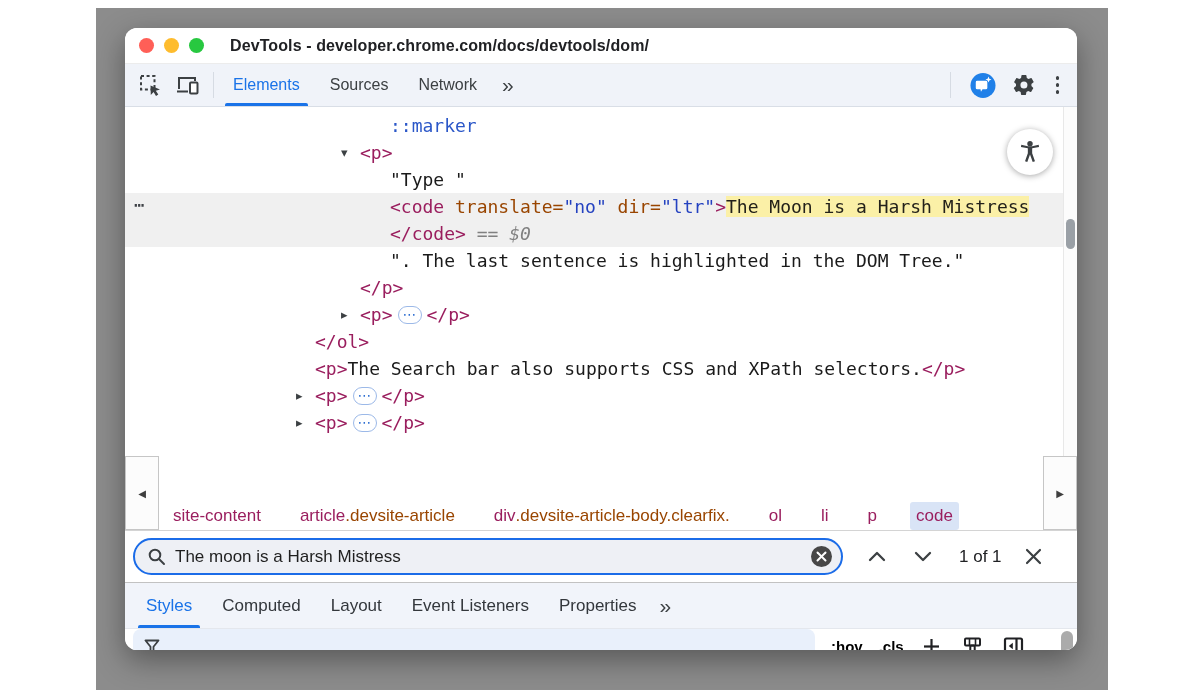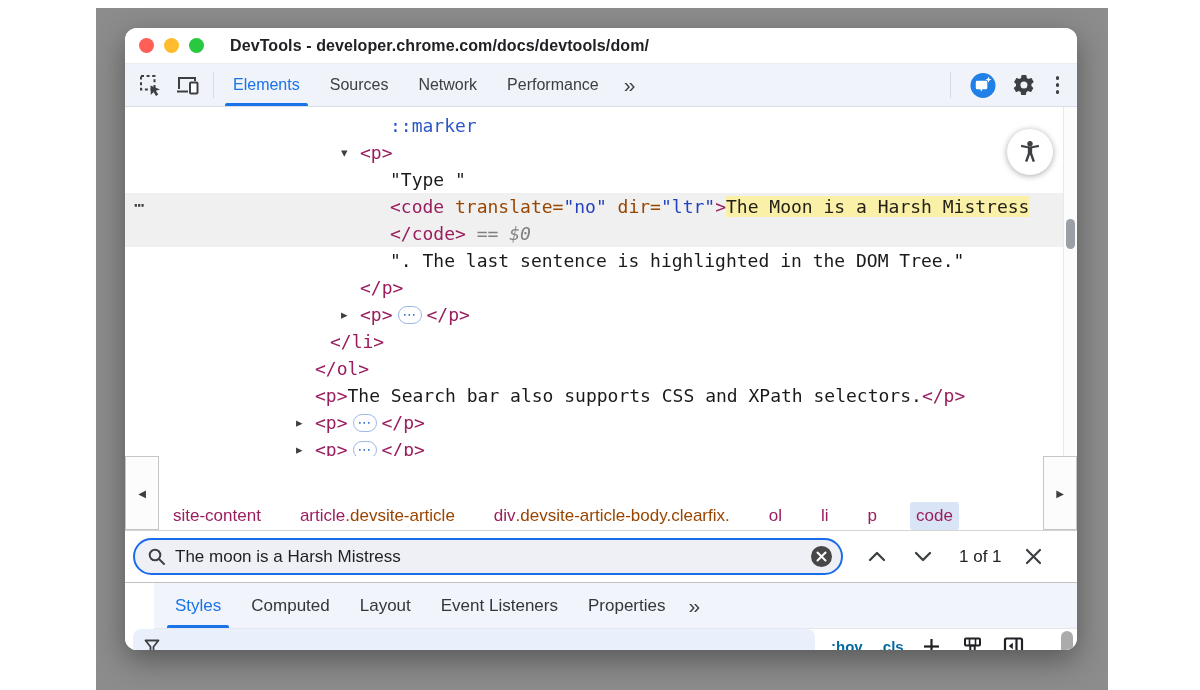--- a/index.html
+++ b/index.html
@@ -74,33 +74,33 @@
   .search-input { flex:1; border:none; outline:none; background:transparent; font-size:17px; color:#1f1f1f;
                   font-family:"Liberation Sans",sans-serif; margin-left:9px; }
   .clear-btn { width:21px; height:21px; border-radius:50%; background:#474747;
                display:flex; align-items:center; justify-content:center; flex:0 0 21px; }
   .srch-btn { display:flex; align-items:center; justify-content:center; width:28px; height:28px; }
   .up-btn { margin-left:20px; } .down-btn { margin-left:18px; }
   .result-count { font-size:17px; color:#202124; margin:0 18px 0 22px; white-space:nowrap; }
 
   
   .stylesbar { flex:0 0 46px; background:#f1f4fa; border-bottom:1px solid #e4e7ed;
-               display:flex; align-items:stretch; padding-left:6px;margin-left:29px; }
+               display:flex; align-items:stretch; padding-left:6px; }
   .stab { padding:0 15px; display:flex; align-items:center; font-size:17px; color:#33373c; position:relative; }
   .stab.active { color:#1a73e8; }
   .stab.active::after { content:""; position:absolute; left:7px; right:7px; bottom:0; height:3px;
                         background:#1a73e8; border-radius:2px 2px 0 0; }
   .smore { font-size:21px; color:#3c4043; display:flex; align-items:center; padding:0 8px; }
 
   
   .filterrow { flex:1; background:#fff; display:flex; align-items:center; padding:0 12px 0 8px; position:relative;
                border-bottom:2px solid #e8effa; }
   .filter-field { width:682px; height:34px; border-radius:8px; background:#e9f0fb;
                   display:flex; align-items:center; padding:0 10px; }
-  .fbtn { font-size:15px; font-weight:700; color:#0369a1; margin-left:16px; font-family:"Liberation Sans",sans-serif; }
+  .fbtn { font-size:15px; font-weight:700; color:#000000; margin-left:16px; font-family:"Liberation Sans",sans-serif; }
   .plus-wrap { position:relative; margin-left:18px; width:20px; height:20px; display:flex; align-items:center; justify-content:center; }
   .plus-caret { position:absolute; right:-4px; bottom:-2px; font-size:7px; color:#202124; font-family:"DejaVu Sans",sans-serif; }
   .ibtn { display:flex; align-items:center; justify-content:center; margin-left:20px; }
   .styles-thumb { position:absolute; right:4px; top:2px; width:12px; height:44px; background:#ababab; border-radius:6px; }
 </style>
 </head>
 <body>
 
 <div class="page">
   <div class="backdrop"></div>
@@ -130,21 +130,20 @@
             <path d="M1 17.5 h11" stroke="#3c4043" stroke-width="2"></path>
             <rect x="14" y="8.5" width="7.5" height="11" rx="1" fill="#fff" stroke="#3c4043" stroke-width="2"></rect>
           </svg>
         </span>
       </div>
       <div class="vsep"></div>
       <div class="main-tabs" id="main-tabs">
           <div class="tab active">Elements</div>
           <div class="tab">Sources</div>
           <div class="tab">Network</div>
-          <div class="tab">Performance</div>
         </div>
       <div class="more-tabs">»</div>
       <div class="right-icons">
         <div class="vsep"></div>
         <span class="ticon">
           <svg width="27" height="27" viewBox="0 0 27 27">
             <circle cx="13.5" cy="13.5" r="13" fill="#2080e8"></circle>
             <path d="M7.5 8.5 h9 a1.5 1.5 0 0 1 1.5 1.5 v6 a1.5 1.5 0 0 1 -1.5 1.5 h-3.5 l-1.6 2.4 -0.5-2.4 h-3.4 a1.5 1.5 0 0 1 -1.5 -1.5 v-6 a1.5 1.5 0 0 1 1.5 -1.5 Z" fill="#fff"></path>
             <path d="M19.2 5.2 l0.75 1.85 1.85 0.75 -1.85 0.75 -0.75 1.85 -0.75 -1.85 -1.85 -0.75 1.85 -0.75 Z" fill="#2080e8"></path>
             <path d="M19.2 4.2 l0.9 2.2 2.2 0.9 -2.2 0.9 -0.9 2.2 -0.9 -2.2 -2.2 -0.9 2.2 -0.9 Z" fill="#fff"></path>
@@ -166,21 +165,20 @@
     <div class="dom-pane">
       <div class="dom-rows" id="dom-rows">
           <div class="dom-row" style="padding-left: 265px;"><span class="seg-pseudo">::marker</span></div>
           <div class="dom-row" style="padding-left: 235px;"><span class="tree-arrow" style="left: 216px;">▾</span><span class="seg-tag">&lt;p&gt;</span></div>
           <div class="dom-row" style="padding-left: 265px;"><span class="seg-text">"Type "</span></div>
           <div class="dom-row selected" style="padding-left: 265px;"><span class="row-gutter">⋯</span><span class="seg-tag">&lt;code</span><span class="seg-attr"> translate=</span><span class="seg-val">"no"</span><span class="seg-attr"> dir=</span><span class="seg-val">"ltr"</span><span class="seg-tag">&gt;</span><span class="seg-match">The Moon is a Harsh Mistress</span></div>
           <div class="dom-row selected" style="padding-left: 265px;"><span class="seg-tag">&lt;/code&gt;</span><span class="seg-eq"> == </span><span class="seg-dollar">$0</span></div>
           <div class="dom-row" style="padding-left: 265px;"><span class="seg-text">". The last sentence is highlighted in the DOM Tree."</span></div>
           <div class="dom-row" style="padding-left: 235px;"><span class="seg-tag">&lt;/p&gt;</span></div>
           <div class="dom-row" style="padding-left: 235px;"><span class="tree-arrow" style="left: 216px;">▸</span><span class="seg-tag">&lt;p&gt;</span><span class="seg-pill">⋯</span><span class="seg-tag">&lt;/p&gt;</span></div>
-          <div class="dom-row" style="padding-left: 205px;"><span class="seg-tag">&lt;/li&gt;</span></div>
           <div class="dom-row" style="padding-left: 190px;"><span class="seg-tag">&lt;/ol&gt;</span></div>
           <div class="dom-row" style="padding-left: 190px;"><span class="seg-tag">&lt;p&gt;</span><span class="seg-text">The Search bar also supports CSS and XPath selectors.</span><span class="seg-tag">&lt;/p&gt;</span></div>
           <div class="dom-row" style="padding-left: 190px;"><span class="tree-arrow" style="left: 171px;">▸</span><span class="seg-tag">&lt;p&gt;</span><span class="seg-pill">⋯</span><span class="seg-tag">&lt;/p&gt;</span></div>
           <div class="dom-row" style="padding-left: 190px;"><span class="tree-arrow" style="left: 171px;">▸</span><span class="seg-tag">&lt;p&gt;</span><span class="seg-pill">⋯</span><span class="seg-tag">&lt;/p&gt;</span></div>
         </div>
       <div class="a11y-btn">
         <svg width="26" height="26" viewBox="0 0 24 24">
           <circle cx="12" cy="4.3" r="2.5" fill="#3c4043"></circle>
           <path fill="#3c4043" d="M3.6 7.3 L10 8.6 V13.2 L7.4 20.6 L9.5 21.3 L12 14.4 L14.5 21.3 L16.6 20.6 L14 13.2 V8.6 L20.4 7.3 L20 5.4 L14 6.6 H10 L4 5.4 Z"></path>
         </svg>

